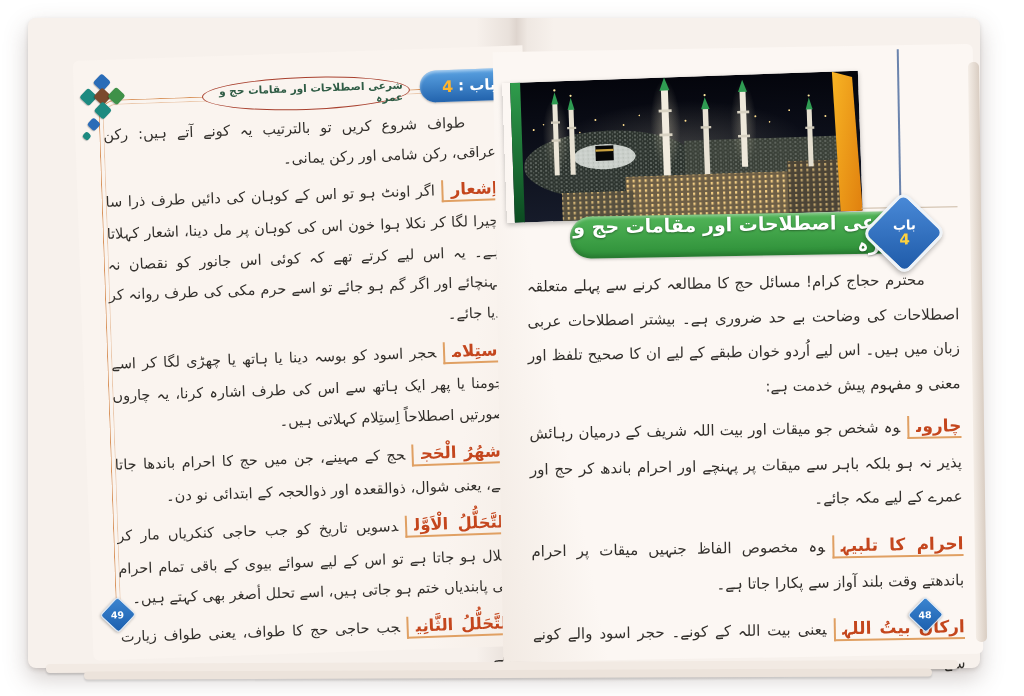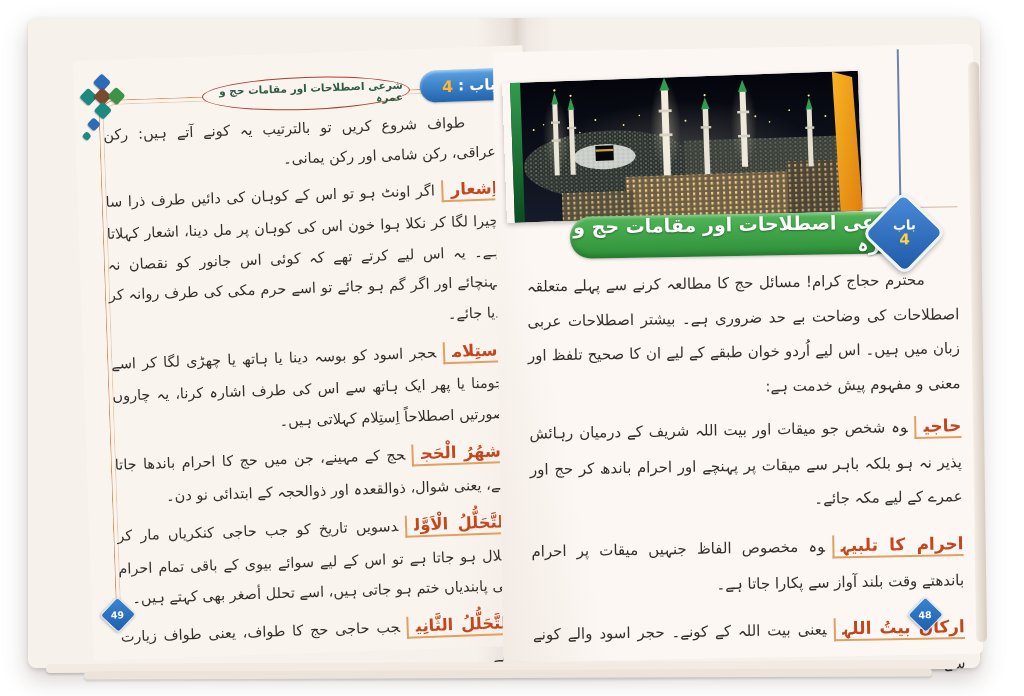--- a/index.html
+++ b/index.html
@@ -275,21 +275,21 @@
       <div class="banner-diamond">
         <div class="inner">
           <span class="bab">باب</span>
           <span class="no">4</span>
         </div>
       </div>
 
       <div class="rbody">
         <p class="intro">محترم حجاج کرام! مسائل حج کا مطالعہ کرنے سے پہلے متعلقہ اصطلاحات کی وضاحت بے حد ضروری ہے۔ بیشتر اصطلاحات عربی زبان میں ہیں۔ اس لیے اُردو خوان طبقے کے لیے ان کا صحیح تلفظ اور معنی و مفہوم پیش خدمت ہے:</p>
         <p class="entry">
-          <span class="term">حاجی</span><span>وہ شخص جو میقات اور بیت اللہ شریف کے درمیان رہائش پذیر نہ ہو بلکہ باہر سے میقات پر پہنچے اور احرام باندھ کر حج اور عمرے کے لیے مکہ جائے۔</span>
+          <span class="term">چاروں</span><span>وہ شخص جو میقات اور بیت اللہ شریف کے درمیان رہائش پذیر نہ ہو بلکہ باہر سے میقات پر پہنچے اور احرام باندھ کر حج اور عمرے کے لیے مکہ جائے۔</span>
         </p>
         <p class="entry">
           <span class="term">احرام کا تلبیہ</span><span>وہ مخصوص الفاظ جنہیں میقات پر احرام باندھتے وقت بلند آواز سے پکارا جاتا ہے۔</span>
         </p>
         <p class="entry">
           <span class="term">ارکان بیتُ اللہ</span><span>یعنی بیت اللہ کے کونے۔ حجر اسود والے کونے سے</span>
         </p>
       </div>
 
       <div class="pnum right">

